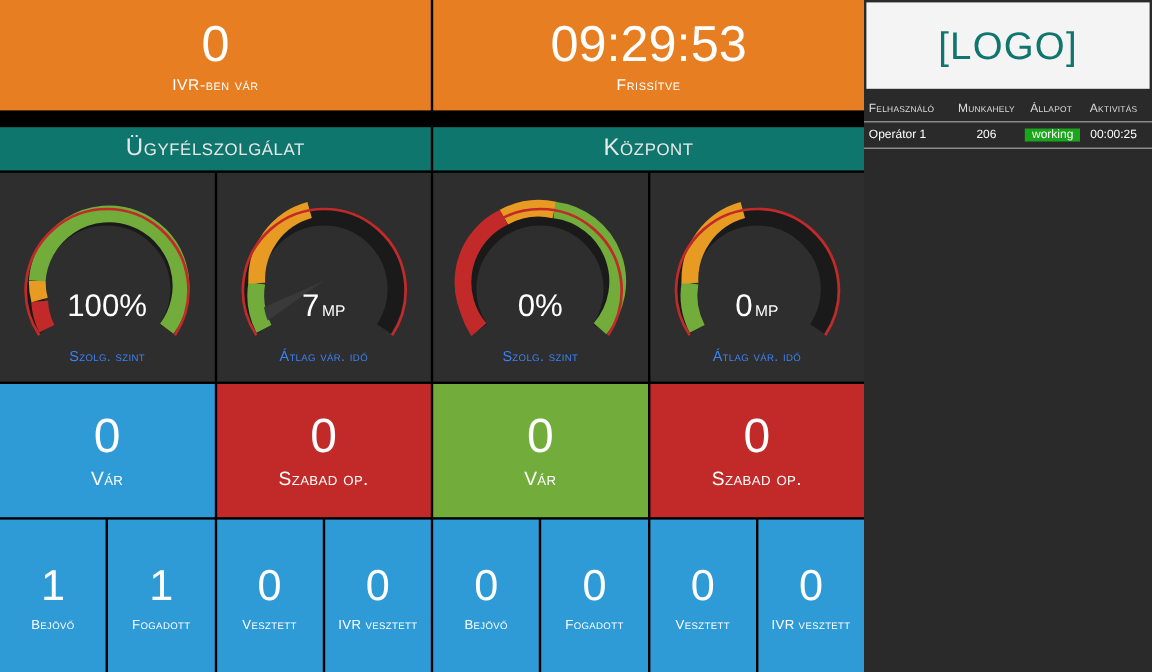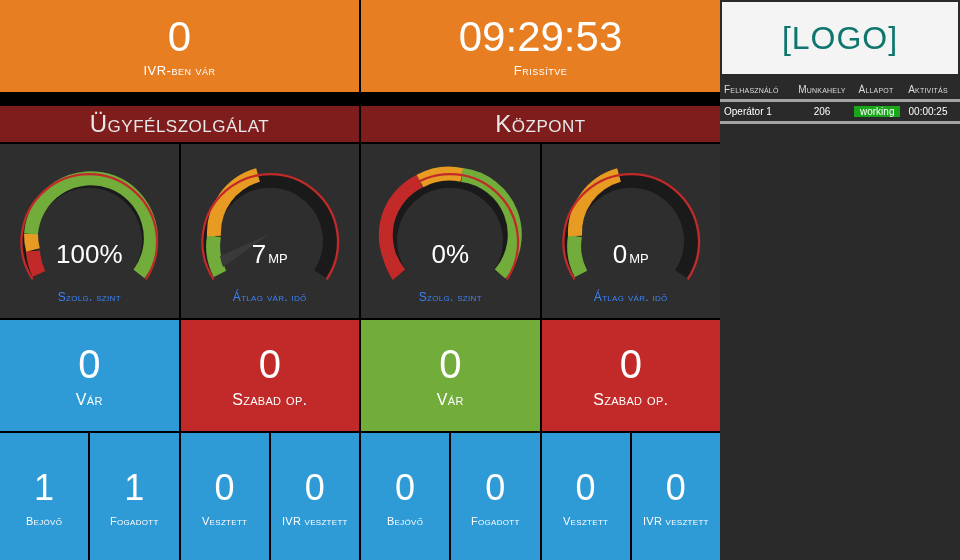--- a/index.html
+++ b/index.html
@@ -49,24 +49,24 @@
   
   .headrow {
     display: flex;
     height: 48px;
     gap: 2px;
     background: #000;
     margin-top: 2px;
   }
   .headcell {
     flex: 1;
-    background: #7f1d1d;
+    background: #0f766e;
     color: #e8e8e8;
     display: flex; align-items: center; justify-content: center;
-    font-size: 24px;
+    font-size: 20px;
     font-variant: small-caps;
     letter-spacing: 0.5px;
     margin-top: 12px;
   }
 
   
   .gaugerow {
     display: flex;
     height: 175px;
     gap: 2px;
@@ -149,21 +149,21 @@
     letter-spacing: 1px;
   }
   .table {
     margin-top: 6px;
     width: 100%;
     font-size: 10px;
   }
   .table .tr {
     display: flex;
     align-items: center;
-    border-bottom: 3px solid #a3a3a3;
+    border-bottom: 1px solid #a3a3a3;
     height: 22px;
   }
   .table .th { font-variant: small-caps; color: #ddd; letter-spacing: 0.2px;}
   .table .td, .table .th {
     padding: 0 4px;
     overflow: hidden; white-space: nowrap;
   }
   .c1 { width: 74px; text-align: left;}
   .c2 { width: 56px; text-align: center;}
   .c3 { width: 52px; text-align: center;}

